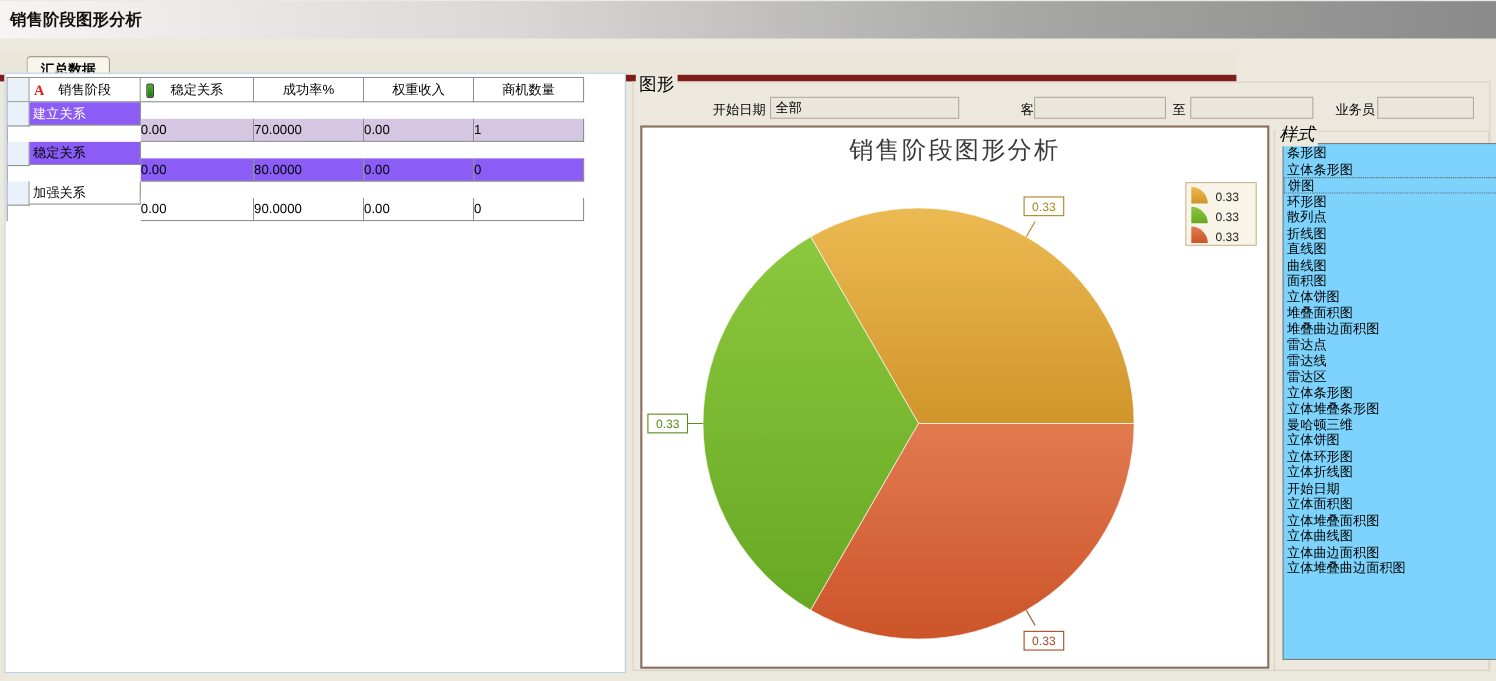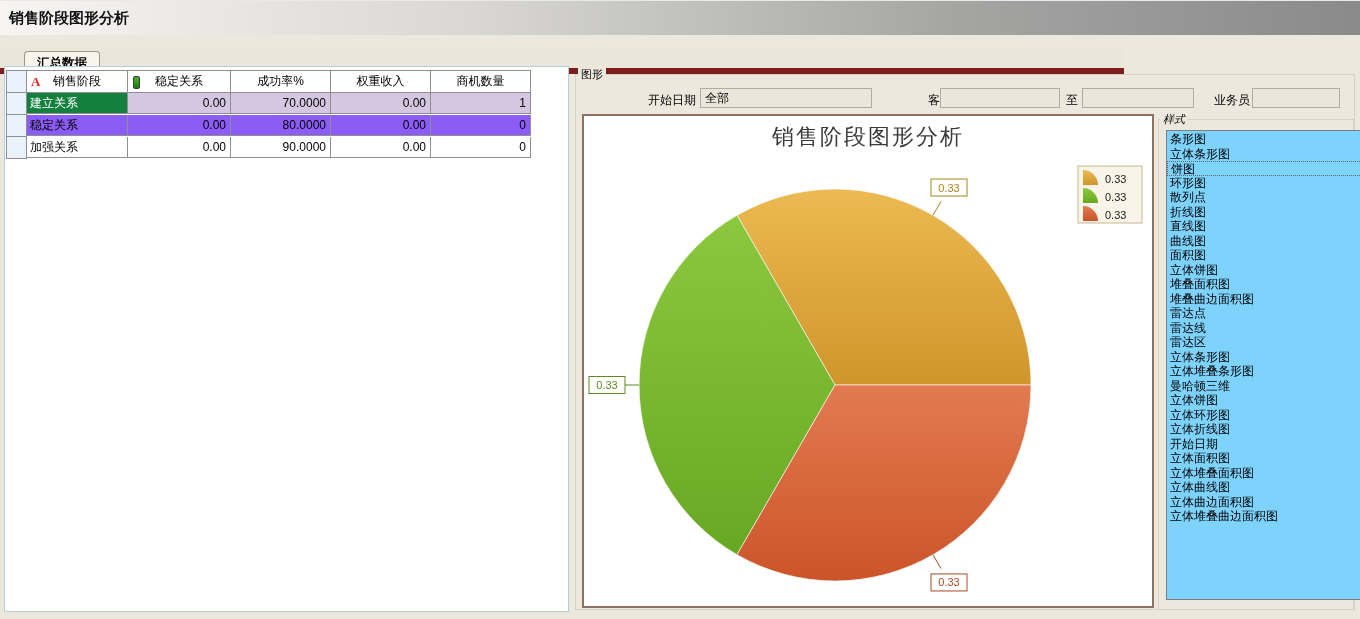--- a/index.html
+++ b/index.html
@@ -20,32 +20,32 @@
     font-weight:bold;line-height:23px;font-size:12.5px;}
 
   
   #leftpanel{left:4px;top:66px;width:565px;height:546px;background:#fff;border:1px solid #b3cde6;box-sizing:border-box;}
   #grid{position:absolute;left:1px;top:3px;border-top:1px solid #8f8f8f;border-left:1px solid #8f8f8f;}
   .grow{display:grid;grid-template-columns:20px 101px 103px 100px 100px 100px;}
   .gc{height:21px;border-right:1px solid #8f8f8f;border-bottom:1px solid #8f8f8f;
       line-height:21px;overflow:hidden;white-space:nowrap;background:#fff;position:relative;}
   .gc.hd{text-align:center;}
   .gc.sel-col{background:#e9f2fb;}
-  .gc.num{text-align:right;padding-right:4px;box-sizing:border-box;}
+  .gc.num{padding-right:4px;box-sizing:border-box;margin-top:15px;}
   .gc.stage{padding-left:3px;box-sizing:border-box;}
   .gc.lav{background:#d5c6e2;}
   .gc.grn{background:#8b5cf6;}
-  .gc.selblue{background:#15803d;color:#fff;}
+  .gc.selblue{background:#8b5cf6;color:#fff;}
   .hicon-a{position:absolute;left:4px;top:0;color:#e2241c;font-weight:bold;font-family:"Liberation Serif",serif;font-size:13px;}
   .hicon-pill{position:absolute;left:5px;top:5px;width:5px;height:11px;background:linear-gradient(#49b325,#1e7a0c);
       border:1px solid #3c3c3c;border-radius:2px;}
 
   
   .gbox{position:absolute;border:1px solid #d7d2c6;box-sizing:border-box;}
-  .glabel{position:absolute;background:#ece8de;padding:0 3px;z-index:2;font-size:11px;}
+  .glabel{position:absolute;background:#ece8de;padding:0 3px;z-index:2;font-size:16px;}
 
   .flabel{position:absolute;top:92px;font-size:12px;}
   .finput{position:absolute;top:88px;height:20px;background:#eae6db;border:1px solid #b0aca0;
       box-sizing:border-box;font-size:12px;padding:0 4px;font-family:"Liberation Sans",sans-serif;color:#000;}
 
   
   #chartbox{left:582px;top:114px;width:572px;height:494px;background:#fff;border:2px solid #8b7262;box-sizing:border-box;}
   #charttitle{position:absolute;left:0;top:6px;width:100%;text-align:center;
       font-family:"DejaVu Serif","Liberation Serif",serif;font-size:22px;color:#3a3a3a;letter-spacing:2px;}
 

